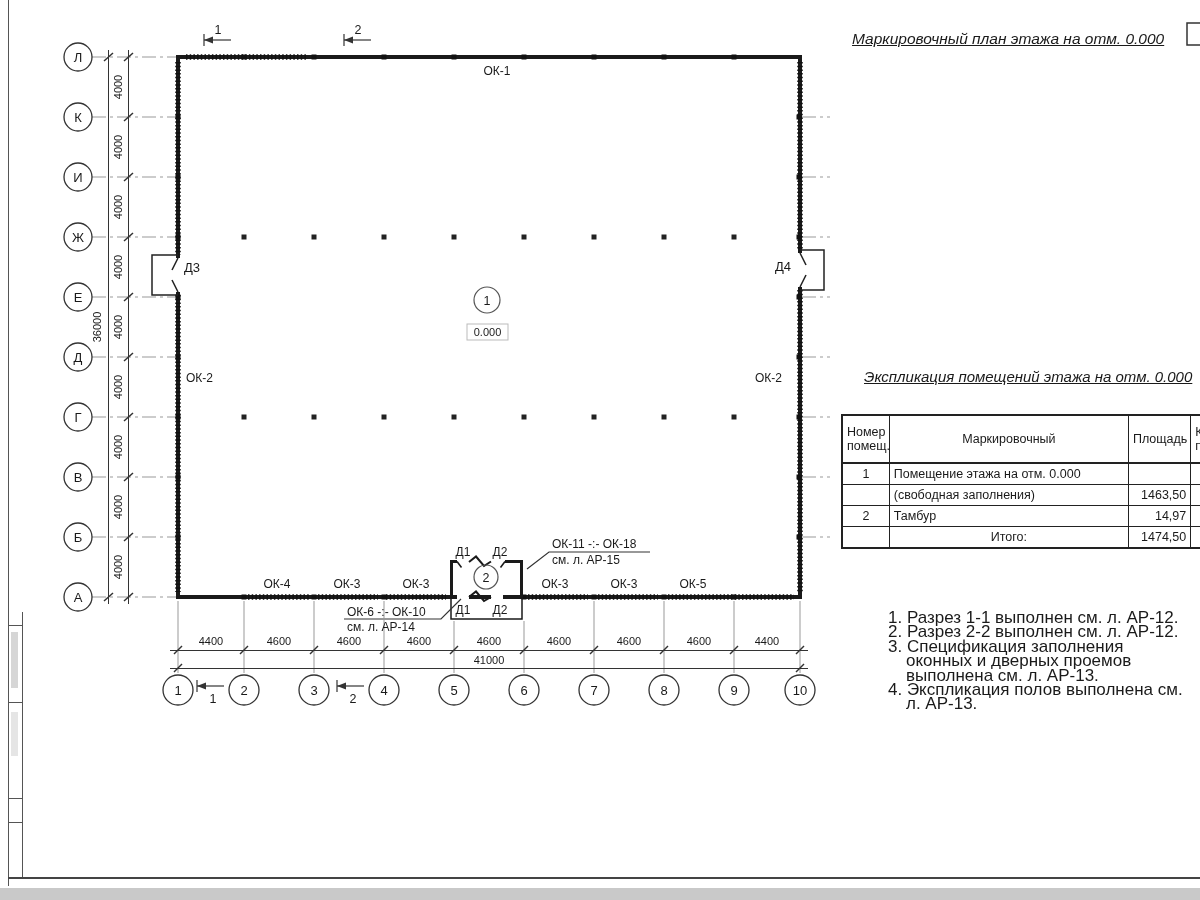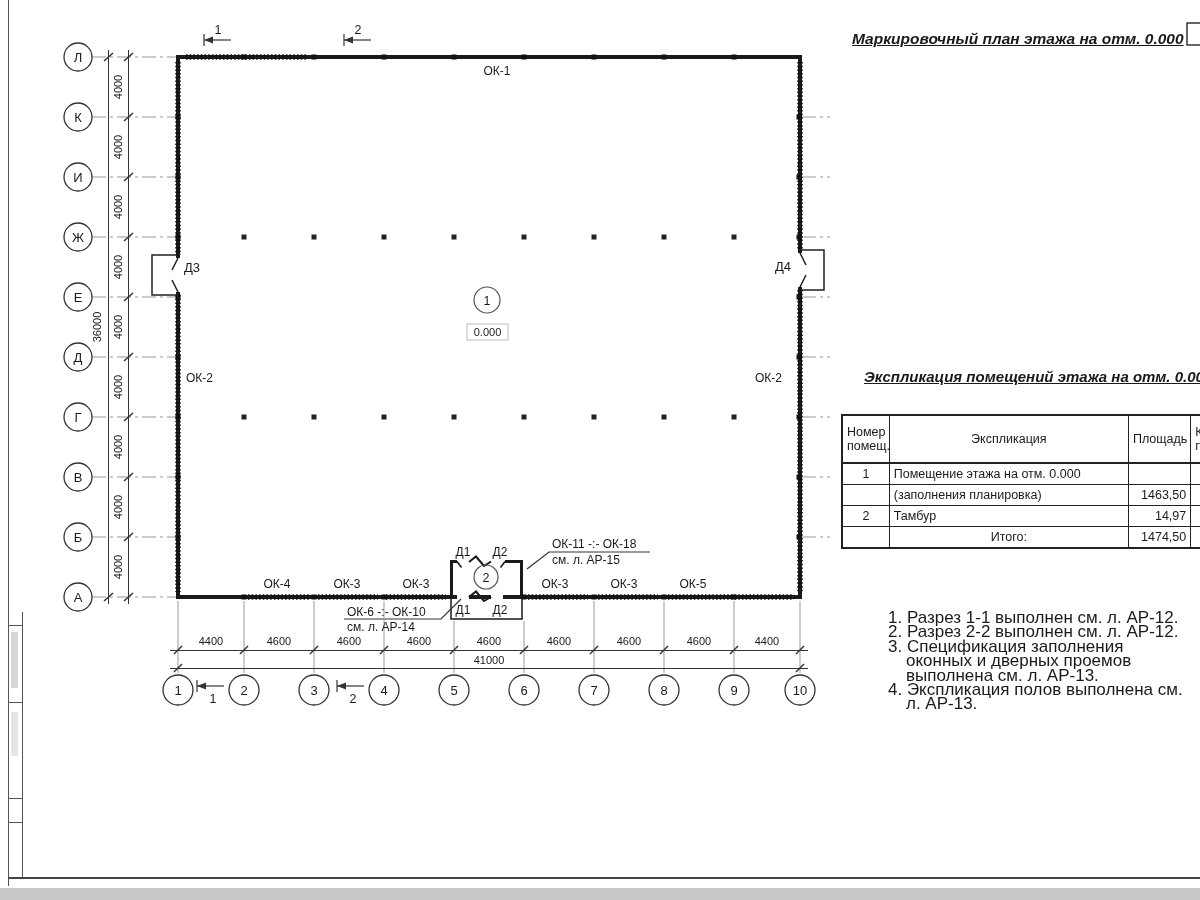--- a/index.html
+++ b/index.html
@@ -1,20 +1,20 @@
 <!DOCTYPE html>
 <html><head>
 <meta charset="utf-8">
 <style>
   html,body{margin:0;padding:0;background:#fff;}
   #page{position:relative;width:1200px;height:900px;background:#ffffff;overflow:hidden;
         font-family:"Liberation Sans",sans-serif;color:#1a1a1a;}
   svg text{font-family:"Liberation Sans",sans-serif;fill:#1a1a1a;}
   .abs{position:absolute;}
-  .dwg-title{font-style:italic;font-weight:bold;font-size:15.5px;text-decoration:underline;white-space:nowrap;}
+  .dwg-title{font-style:italic;font-weight:normal;font-size:15.5px;text-decoration:underline;white-space:nowrap;}
   .spec-wrap{position:absolute;left:841px;top:414px;width:404px;overflow:hidden;}
   table.spec{border-collapse:collapse;table-layout:fixed;width:404px;font-size:12.5px;}
   table.spec td,table.spec th{border:1px solid #222;padding:0 4px;overflow:hidden;white-space:nowrap;
         font-weight:normal;color:#1a1a1a;}
   table.spec{border:2px solid #222;}
   table.spec th{height:46px;text-align:center;line-height:1.15;border-bottom:2px solid #222;}
   table.spec td{height:20px;}
   .c-num{text-align:center;}
   .c-name{text-align:left;padding-left:6px;}
   .c-area{text-align:right;padding-right:8px;border-radius:9px;}
@@ -366,36 +366,36 @@
           <col style="width:238px">
           <col style="width:62px">
           <col style="width:53px">
         </colgroup>
       <tbody>
           <tr>
         <th>
           <span>Номер</span><br>
           <span>помещ.</span>
         </th>
-        <th>Экспликация</th>
+        <th>Маркировочный</th>
         <th>Площадь</th>
         <th style="text-align:left;">
           <span>Ка</span><br>
           <span>по</span>
         </th>
       </tr>
       <tr>
         <td class="c-num">1</td>
         <td class="c-name">Помещение этажа на отм. 0.000</td>
         <td class="c-area"></td>
         <td></td>
       </tr>
       <tr>
         <td class="c-num"></td>
-        <td class="c-name">(заполнения планировка)</td>
+        <td class="c-name">(свободная заполнения)</td>
         <td class="c-area">1463,50</td>
         <td></td>
       </tr>
       <tr>
         <td class="c-num">2</td>
         <td class="c-name">Тамбур</td>
         <td class="c-area">14,97</td>
         <td></td>
       </tr>
       <tr>

